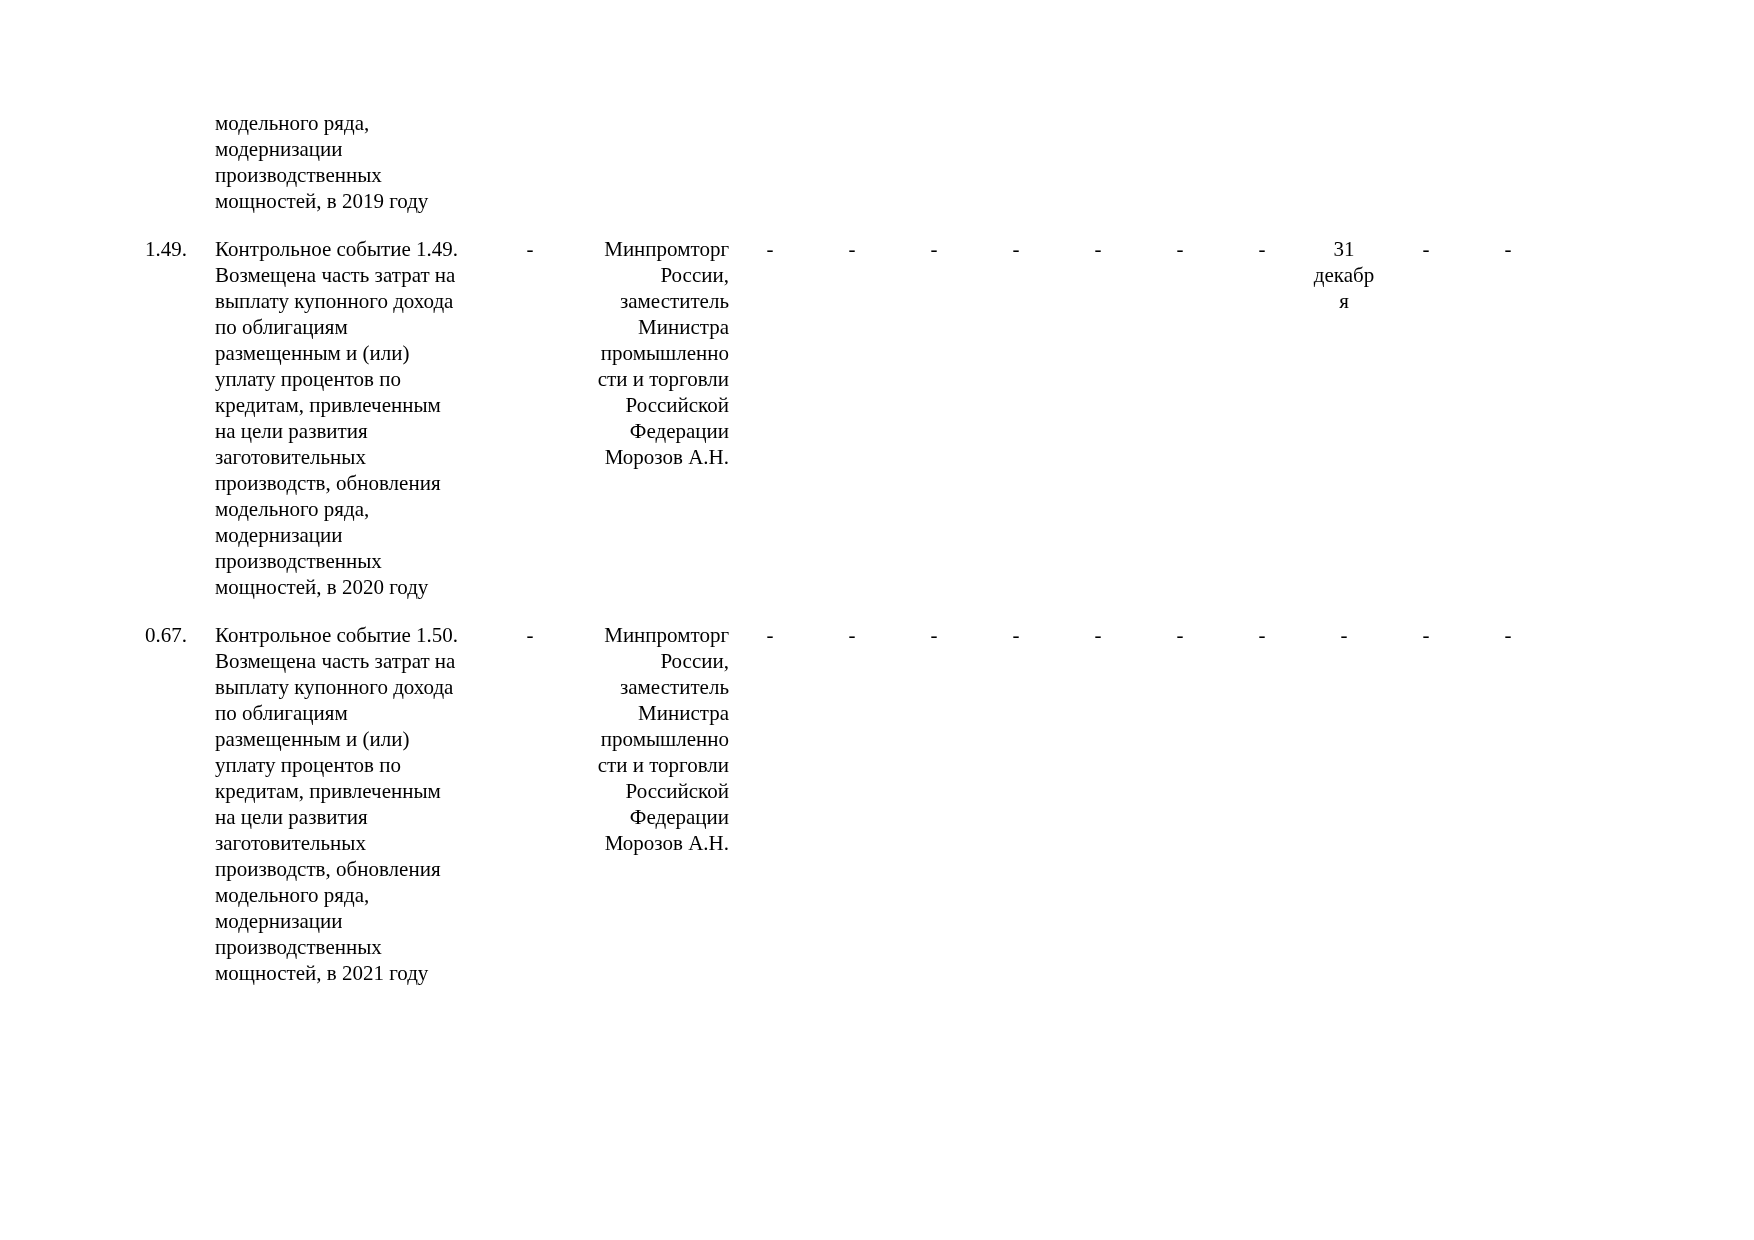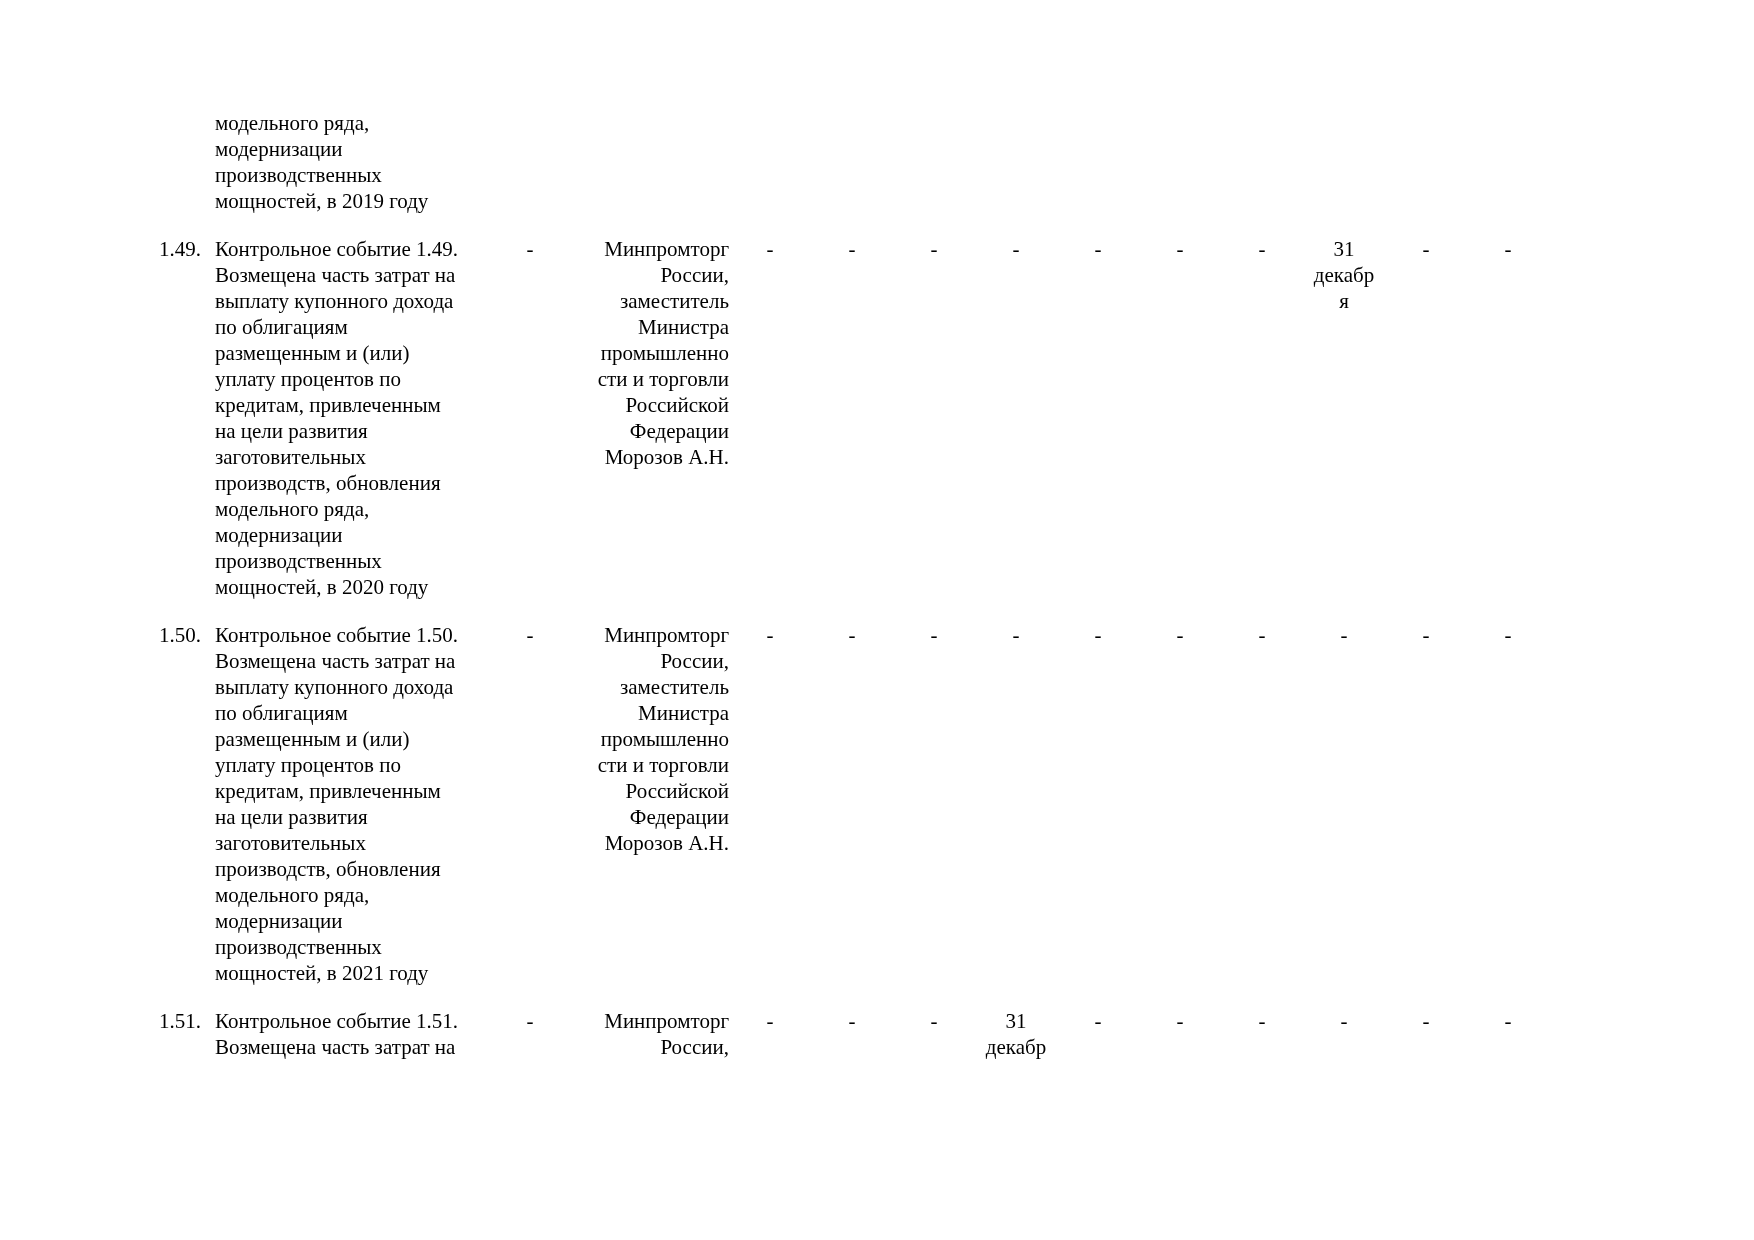--- a/index.html
+++ b/index.html
@@ -26,21 +26,21 @@
     font-size: 21px;
     line-height: 26px;
     color: #000000;
   }
   table.schedule td {
     vertical-align: top;
     white-space: pre-line;
     padding: 0 0 22px 0;
     overflow: visible;
   }
-  td.num  { text-align: center; }
+  td.num  { text-align: left; }
   td.desc { text-align: left; padding-right: 10px; }
   td.dash { text-align: center; }
   td.resp { text-align: right; padding-left: 20px; padding-right: 4px; }
   td.c    { text-align: center; }
 </style>
 </head>
 <body>
 
 <div class="page">
   <table class="schedule">
@@ -116,21 +116,21 @@
       <td class="c">-</td>
       <td class="c">-</td>
       <td class="c">31
 декабр
 я</td>
       <td class="c">-</td>
       <td class="c">-</td>
     </tr>
 
     <tr>
-      <td class="num">1.50.</td>
+      <td class="num">0.67.</td>
       <td class="desc">Контрольное событие 1.50.
 Возмещена часть затрат на
 выплату купонного дохода
 по облигациям
 размещенным и (или)
 уплату процентов по
 кредитам, привлеченным
 на цели развития
 заготовительных
 производств, обновления
@@ -153,34 +153,15 @@
       <td class="c">-</td>
       <td class="c">-</td>
       <td class="c">-</td>
       <td class="c">-</td>
       <td class="c">-</td>
       <td class="c">-</td>
       <td class="c">-</td>
       <td class="c">-</td>
     </tr>
 
-    <tr>
-      <td class="num">1.51.</td>
-      <td class="desc">Контрольное событие 1.51.
-Возмещена часть затрат на</td>
-      <td class="dash">-</td>
-      <td class="resp">Минпромторг
-России,</td>
-      <td class="c">-</td>
-      <td class="c">-</td>
-      <td class="c">-</td>
-      <td class="c">31
-декабр</td>
-      <td class="c">-</td>
-      <td class="c">-</td>
-      <td class="c">-</td>
-      <td class="c">-</td>
-      <td class="c">-</td>
-      <td class="c">-</td>
-    </tr>
   </tbody>
     </table>
 </div>
 
 </body></html>

